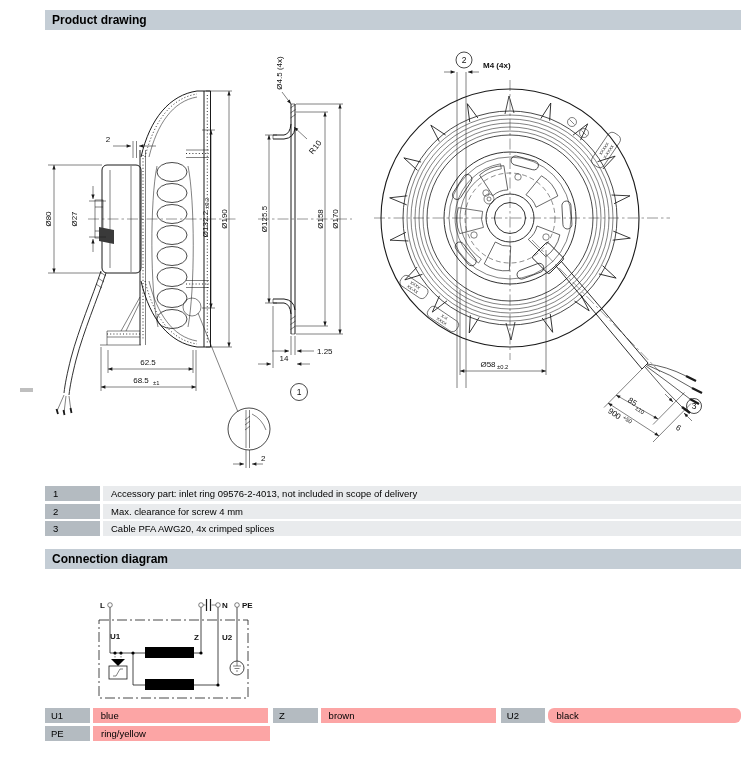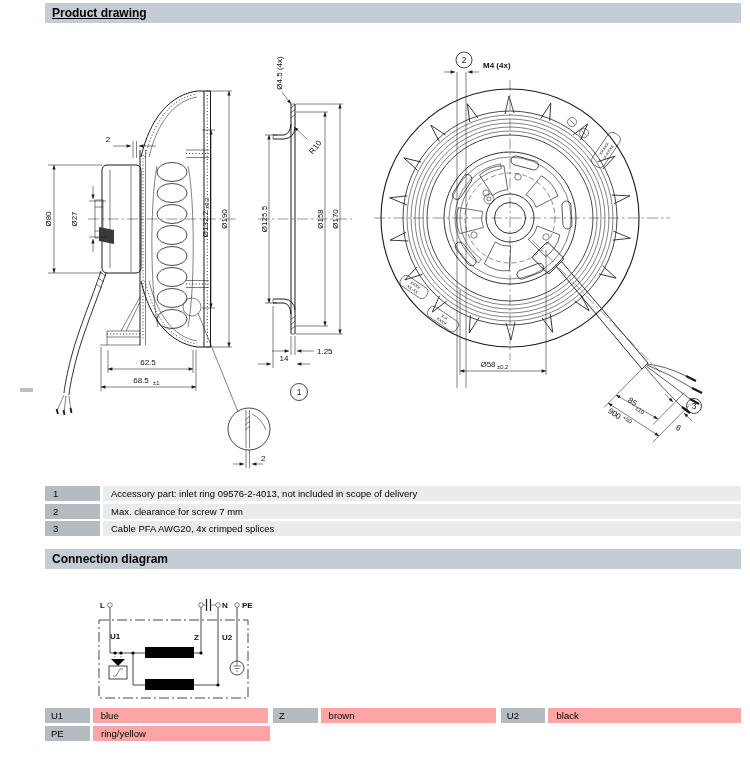--- a/index.html
+++ b/index.html
@@ -1,19 +1,19 @@
 <!DOCTYPE html>
 <html><head>
 <meta charset="utf-8">
 <style>
   html,body{margin:0;padding:0;background:#fff;}
   .page{position:relative;width:750px;height:759px;background:#ffffff;font-family:"Liberation Sans",sans-serif;overflow:hidden;}
   .secbar{position:absolute;left:45px;width:696px;height:20px;background:#c4cdd5;color:#000;
           font-size:12px;font-weight:bold;line-height:20px;padding-left:7px;box-sizing:border-box;}
-  .bar1{top:3px;text-decoration:underline;} .bar2{top:549px;}
+  .bar1{top:10px;} .bar2{top:549px;}
   .drw{position:absolute;left:0;top:0;}
   .o{stroke:#1a1a1a;fill:none;stroke-width:1;}
   .t{stroke-width:.55;}
   .dl{stroke:#1a1a1a;fill:none;stroke-width:.55;}
   .cl{stroke:#444;fill:none;stroke-width:.55;stroke-dasharray:11 3 2.5 3;}
   .dot{stroke:#1a1a1a;fill:none;stroke-width:.9;stroke-dasharray:1 2.2;}
   .dt{font-family:"Liberation Sans",sans-serif;font-size:8px;fill:#111;}
   .dts{font-size:5.8px;}
   .dtb{font-weight:bold;}
   .ct{font-size:8.5px;text-anchor:middle;}
@@ -450,40 +450,40 @@
     </g>
   </svg>
 
   <div class="tbl" style="top:486px;">
     <div class="trow">
       <div class="tkey">1</div>
       <div class="tval">Accessory part: inlet ring 09576-2-4013, not included in scope of delivery</div>
     </div>
     <div class="trow">
       <div class="tkey">2</div>
-      <div class="tval">Max. clearance for screw 7 mm</div>
+      <div class="tval">Max. clearance for screw 4 mm</div>
     </div>
     <div class="trow">
       <div class="tkey">3</div>
       <div class="tval">Cable PFA AWG20, 4x crimped splices</div>
     </div>
   </div>
 
   <div class="secbar bar2">
     <span>Connection diagram</span>
   </div>
 
   <div class="tbl" style="top:708px;">
     <div class="trow">
       <div class="ckey">U1</div>
       <div class="cval">blue</div>
       <div class="ckey">Z</div>
       <div class="cval">brown</div>
       <div class="ckey">U2</div>
-      <div class="cval" style="width:194px;">black</div>
+      <div class="cval" style="width:194px;border-radius:6px;">black</div>
     </div>
     <div class="trow">
       <div class="ckey">PE</div>
       <div class="cval">ring/yellow</div>
     </div>
   </div>
 
 </div>
 
 </body></html>

